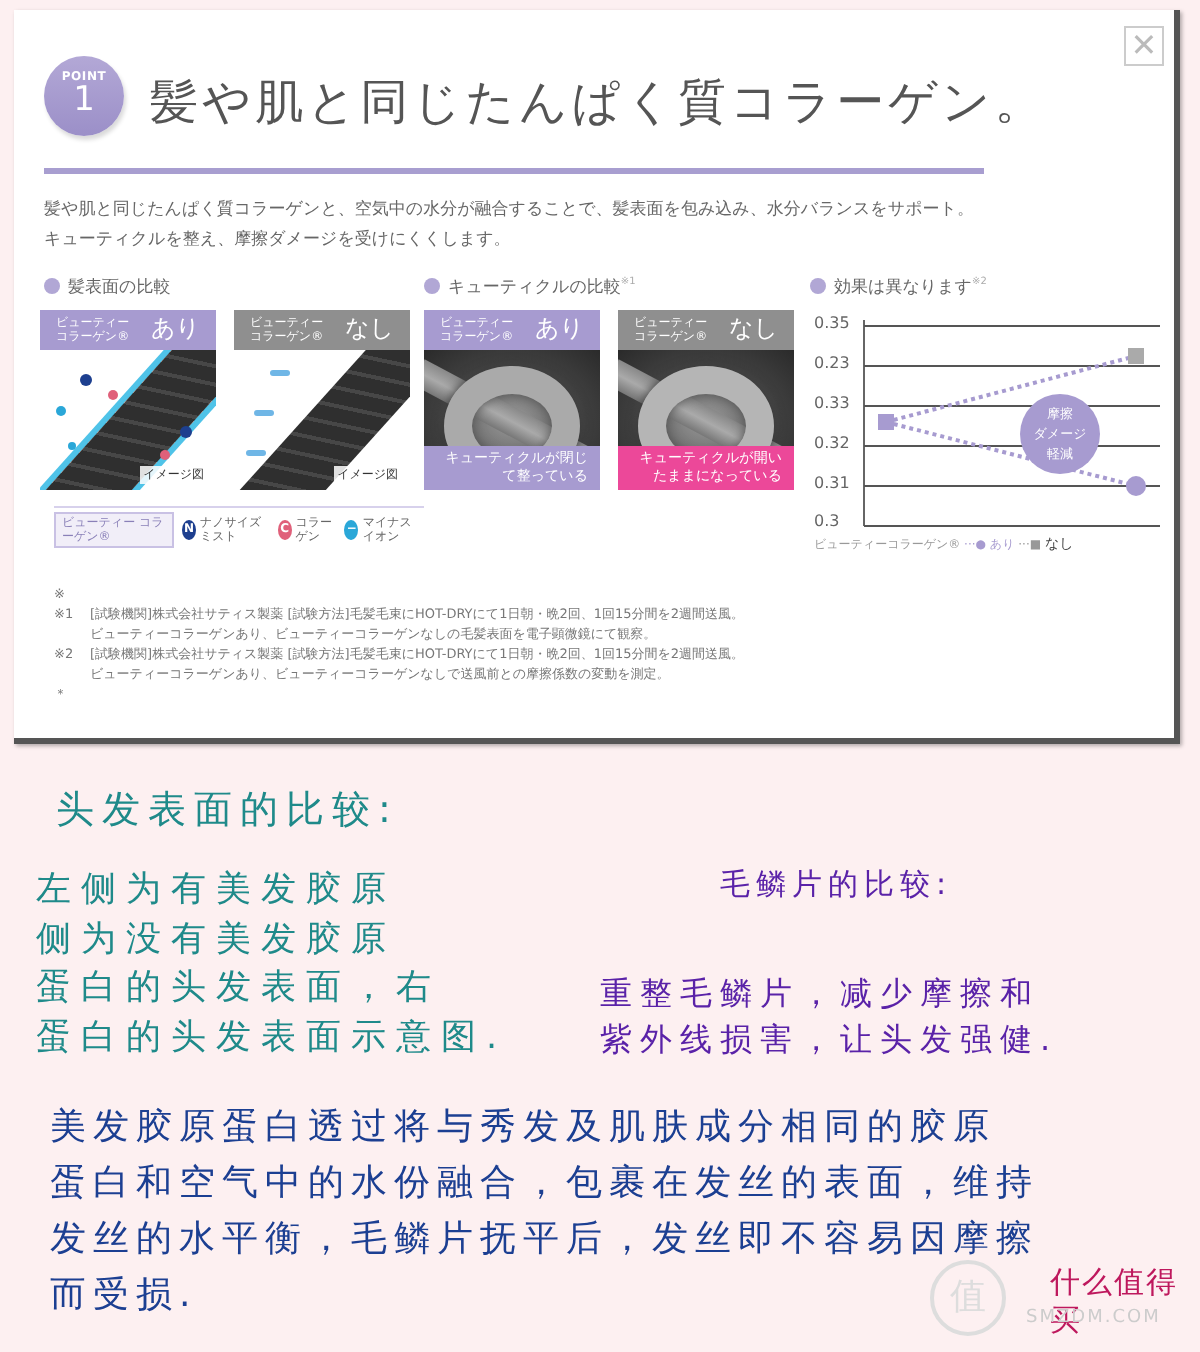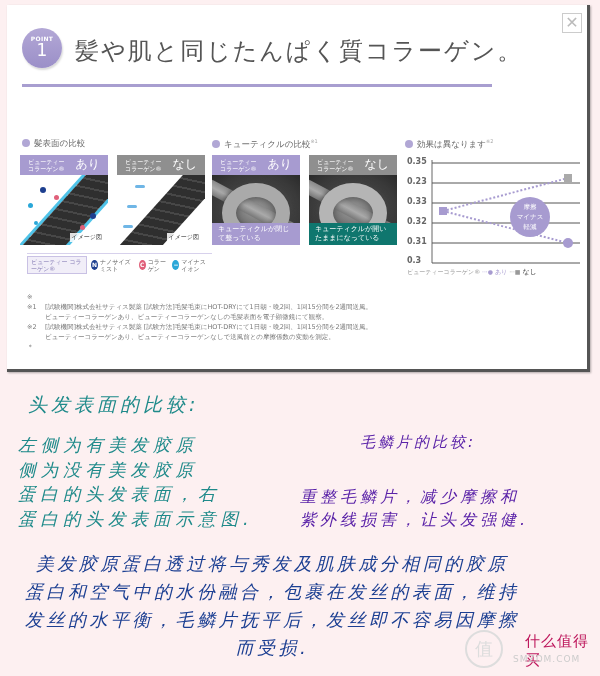--- a/index.html
+++ b/index.html
@@ -49,69 +49,73 @@
     transform: rotate(-48deg); transform-origin: center;
   }
   .img-caption { position:absolute; right:4px; bottom:3px; font-size:6px; color:#333; background:rgba(255,255,255,.85); padding:0 2px; z-index:3;}
   .bubble { position:absolute; border-radius:50%; z-index:2; }
 
   .sem-bg { position:absolute; left:0; top:20px; width:100%; height:70px;
     background: radial-gradient(ellipse at 50% 50%, #9a9a9a 0%, #777 30%, #3f3f3f 60%, #2a2a2a 100%); }
   .ring { position:absolute; left:10px; top:28px; width:68px; height:60px; border-radius:50%;
     border:14px solid #aaa; box-shadow: inset 0 0 6px #555, 0 0 6px #333; z-index:1; }
   .rod { position:absolute; left:-10px; top:52px; width:120px; height:14px; background:linear-gradient(#888,#aaa,#777); transform:rotate(28deg); z-index:0; }
-  .sem-caption { position:absolute; left:0; bottom:0; width:100%; height:22px; color:#fff; font-size:7px; line-height:9px; padding:2px 6px; z-index:3; }
+  .sem-caption { position:absolute; left:0; bottom:0; width:100%; height:22px; color:#fff; font-size:7px; line-height:9px; padding:2px 6px; z-index:3;text-align:right; }
   .sem-caption.on { background:#a79bd0; }
-  .sem-caption.off { background:#0f766e; }
+  .sem-caption.off { background:#ec4899; }
 
   .legend-row { position:absolute; left:20px; top:248px; width:185px; height:23px; border-top:1px solid #d7d1ec; display:flex; align-items:center; gap:4px; font-size:6px; color:#666; }
   .legend-row .brand { border:1px solid #c9c1e4; background:#f1eef8; padding:1px 3px; line-height:7px; color:#8a80b8; }
   .lg-ico { width:10px; height:10px; border-radius:50%; display:inline-block; color:#fff; font-size:6px; text-align:center; line-height:10px; font-weight:bold; }
   .lg-item { display:flex; align-items:center; gap:2px; line-height:7px; }
 
   .chart { position:absolute; left:398px; top:150px; width:182px; height:125px; }
   .chart svg { position:absolute; left:0; top:0; }
-  .ytick { position:absolute; left:2px; font-size:8px; color:#666;font-weight:bold; }
+  .ytick { position:absolute; left:2px; font-size:8px; color:#666; }
   .chart-legend { position:absolute; left:2px; top:112px; font-size:6px; color:#999; white-space:nowrap; }
   .chart-legend .ari { color:#a79bd0; }
   .chart-legend .nashi { color:#444; font-size:7px; }
   .badge-circle { position:absolute; left:105px; top:42px; width:40px; height:40px; border-radius:50%; background:#a79bd0; color:#fff; font-size:6.5px; line-height:10px; text-align:center; padding-top:5px; }
 
   .notes { position:absolute; left:20px; top:287px; font-size:6.5px; color:#777; line-height:10px; }
   .note { display:flex; white-space:nowrap; }
   .note .mk { width:18px; flex:none; }
 
-  .hand { position:absolute; font-family: "DejaVu Sans", sans-serif; white-space: nowrap; font-style: italic; }
+  .hand { position:absolute; font-family: "DejaVu Sans", sans-serif; white-space: nowrap; }
   .teal { color:#1f8a8a; }
   .purple { color:#5a22a8;margin-top:28px; }
   .navy { color:#1c3f92; }
   .h1 { left:28px; top:392px; font-size:19px; letter-spacing:4px; }
   .h1b { left:18px; top:433px; font-size:17.5px; line-height:24.5px; letter-spacing:5px; }
   .h2 { left:360px; top:405px; font-size:15px; letter-spacing:3px; }
   .h2b { left:300px; top:457px; font-size:16px; line-height:23px; letter-spacing:4px; }
-  .h3 { left:25px; top:550px; font-size:18px; line-height:28px; letter-spacing:3.5px;text-align:center; }
+  .h3 { left:25px; top:550px; font-size:18px; line-height:28px; letter-spacing:3.5px; }
 
   .watermark { position:absolute; left:465px; top:630px; width:135px; height:46px; }
   .wm-circle { position:absolute; left:0; top:0; width:38px; height:38px; border:2px solid #ddd; border-radius:50%; color:#ddd; font-size:18px; text-align:center; line-height:34px; }
   .wm-text { position:absolute; left:60px; top:2px; font-size:15px; color:#be185d; letter-spacing:1px; }
   .wm-sub { position:absolute; left:48px; top:24px; font-size:9px; color:#ccc; letter-spacing:1px; }
 </style>
 </head>
 <body>
 
 <div class="panel">
   <div class="close-btn"><span>✕</span></div>
 
   <div class="point-badge">
     <span class="lbl">POINT</span>
     <span class="num">1</span>
   </div>
   <div class="title">髪や肌と同じたんぱく質コラーゲン。</div>
   <div class="title-rule"></div>
 
+  <div class="intro">
+    <div>髪や肌と同じたんぱく質コラーゲンと、空気中の水分が融合することで、髪表面を包み込み、水分バランスをサポート。</div>
+    <div>キューティクルを整え、摩擦ダメージを受けにくくします。</div>
+  </div>
 
   <div class="sec-head" style="left:15px">
     <span class="dot"></span><span>髪表面の比較</span>
   </div>
 
   <div class="img-card" style="left:13px">
     <div class="tag on">
       <span style="white-space:pre">ビューティー
 コラーゲン®</span>
       <b>あり</b>
@@ -205,21 +209,21 @@
       <circle cx="163" cy="88" r="5" fill="#a79bd0"></circle>
     </svg>
     <span class="ytick" style="top:2px">0.35</span>
     <span class="ytick" style="top:22px">0.23</span>
     <span class="ytick" style="top:42px">0.33</span>
     <span class="ytick" style="top:62px">0.32</span>
     <span class="ytick" style="top:82px">0.31</span>
     <span class="ytick" style="top:101px">0.3</span>
     <div class="badge-circle">
       <div>摩擦</div>
-      <div>マイナス</div>
+      <div>ダメージ</div>
       <div>軽減</div>
     </div>
     <div class="chart-legend">
       <span>ビューティーコラーゲン®</span>
       <span class="ari"> ···● </span><span class="ari">あり</span>
       <span> ···■ </span><span class="nashi">なし</span>
     </div>
   </div>
 
   <div class="notes">

